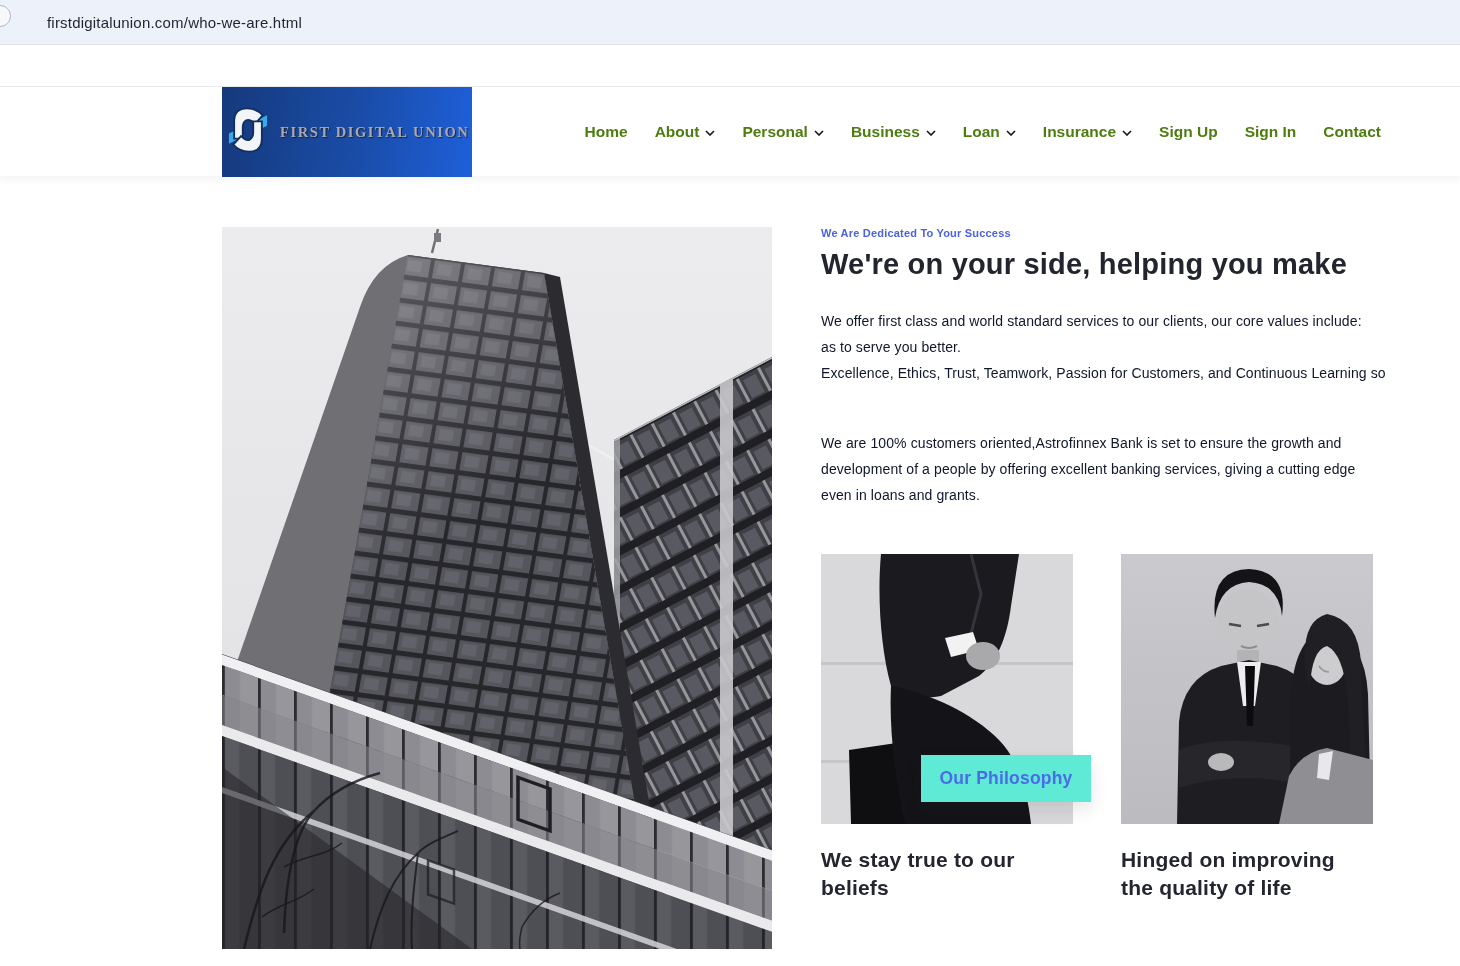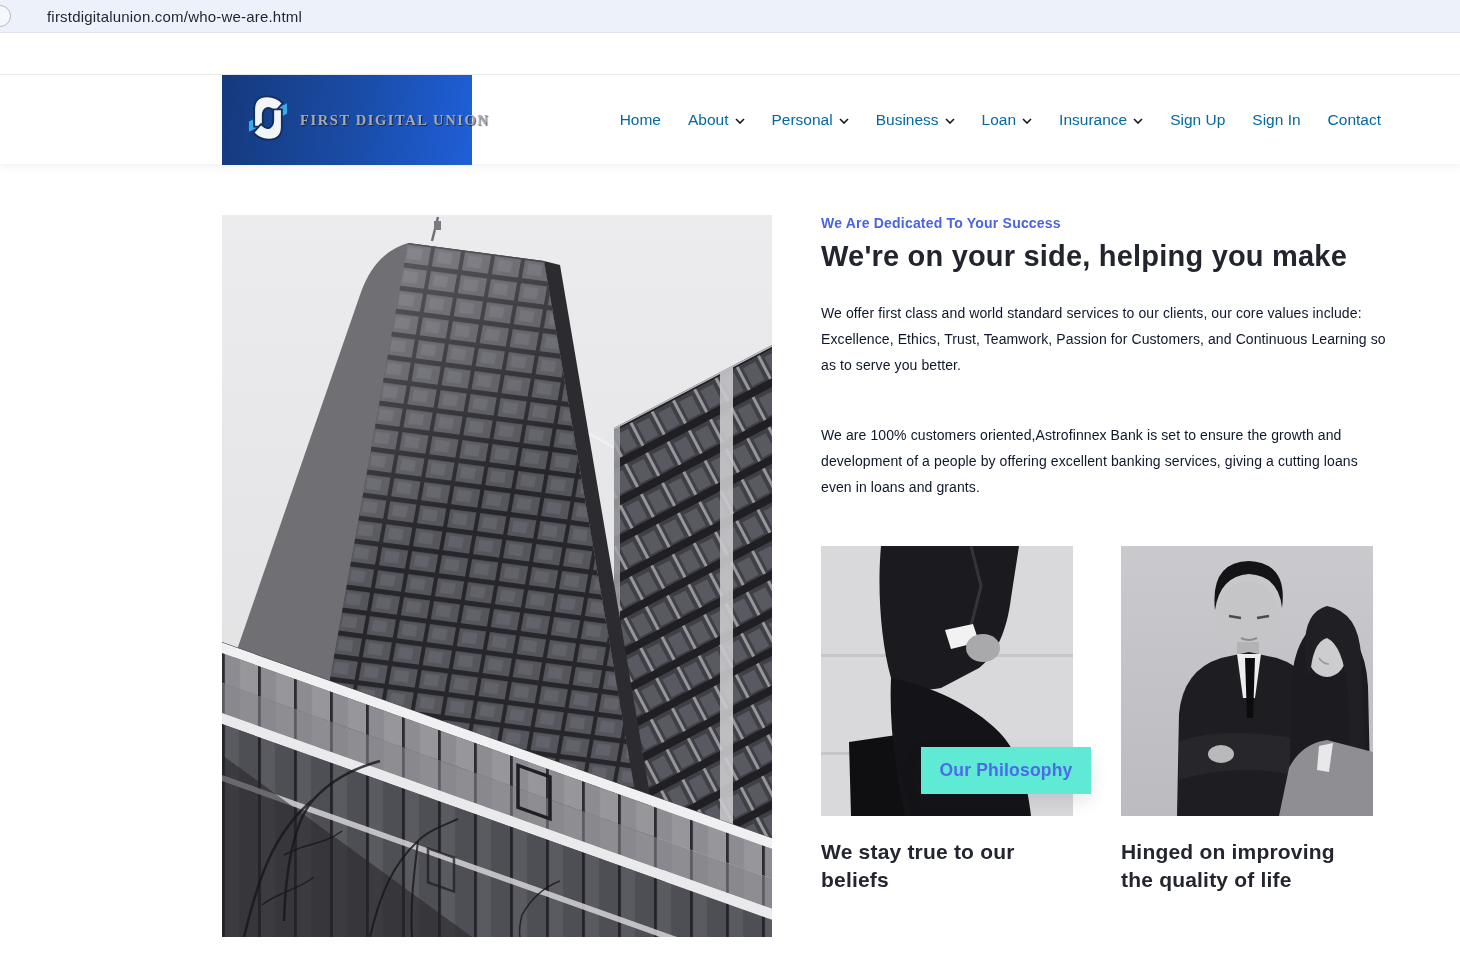--- a/index.html
+++ b/index.html
@@ -1,46 +1,46 @@
 <!DOCTYPE html>
 <html><head>
 <meta charset="utf-8">
 <style>
   * { margin:0; padding:0; box-sizing:border-box; }
   html,body { width:1460px; height:966px; overflow:hidden; background:#fff;
     font-family:"Liberation Sans", sans-serif; }
 
   
-  .addressbar { position:relative; height:33px; background:#edf1fa;
+  .addressbar { position:relative; height:45px; background:#edf1fa;
     border-bottom:1px solid #dfe3ee; display:flex; align-items:center; }
   .addr-icon { position:absolute; left:-11px; top:5px; width:22px; height:22px;
     border-radius:50%; background:#f7f8fb; border:1.5px solid #b3b9c6; }
   .addr-text { margin-left:47px; font-size:15px; color:#1e2530; letter-spacing:.2px; }
 
   
   .header-gap { height:41px; background:#fff; }
   .siteheader { position:relative; height:90px; background:#fff;
     border-top:1px solid #e9e9ec; box-shadow:0 4px 7px rgba(30,30,45,.05); }
   .logo { position:absolute; left:222px; top:0; width:250px; height:90px;
     background:linear-gradient(97deg,#15397c 0%,#1a4da8 55%,#1e5fd9 100%);
-    display:flex; align-items:center; padding-left:20px; cursor:pointer; }
+    display:flex; align-items:center; cursor:pointer; }
   .logo-text { font-family:"Liberation Serif", serif; font-weight:bold;
     font-size:14.5px; letter-spacing:1.6px; color:#a8a8b0; white-space:nowrap;
     text-shadow:1px 1px 1px rgba(20,22,34,.75); margin-left:6px; }
   .nav { position:absolute; right:79px; top:0; height:90px; display:flex;
     align-items:center; gap:27px; }
   .nav-item { display:flex; align-items:center; gap:6px; font-size:15.5px;
-    font-weight:400; color:#0369a1; cursor:pointer; white-space:nowrap;justify-content:center; }
+    font-weight:700; color:#4d7c0f; cursor:pointer; white-space:nowrap;justify-content:center; }
   .chev { display:flex; align-items:center; margin-top:2px; }
 
   
   .main { display:flex; padding:51px 0 0 222px; }
   .photo { width:550px; height:722px; flex:none; display:block; }
   .content { margin-left:49px; width:575px; }
-  .eyebrow { color:#4a63e2; font-size:14px; font-weight:600; letter-spacing:.2px; }
+  .eyebrow { color:#4a63e2; font-size:11px; font-weight:600; letter-spacing:.2px; }
   .headline { margin-top:7px; color:#22242e; font-size:29px; line-height:36px;
     font-weight:600; letter-spacing:.2px; }
   .headline div, .para div, .card-title div { white-space:nowrap; }
   .para { margin-top:26px; color:#0f172a; font-size:14px; line-height:26px;
     letter-spacing:.1px; }
   .para.second { margin-top:44px; }
   .cards { display:flex; gap:48px; margin-top:46px; }
   .card { width:252px; position:relative; }
   .card-img { width:252px; height:270px; display:block; }
   .card-label { position:absolute; top:201px; height:47px; background:#5eead4;
@@ -220,27 +220,27 @@
 
   <div class="content">
     <div class="eyebrow">We Are Dedicated To Your Success</div>
 
     <div class="headline">
       <div>We're on your side, helping you make</div>
     </div>
 
     <div class="para">
       <div>We offer first class and world standard services to our clients, our core values include:</div>
+      <div>as to serve you better.</div>
       <div>Excellence, Ethics, Trust, Teamwork, Passion for Customers, and Continuous Learning so</div>
-      <div>as to serve you better.</div>
     </div>
 
     <div class="para second">
       <div>We are 100% customers oriented,Astrofinnex Bank is set to ensure the growth and</div>
-      <div>development of a people by offering excellent banking services, giving a cutting loans</div>
+      <div>development of a people by offering excellent banking services, giving a cutting edge</div>
       <div>even in loans and grants.</div>
     </div>
 
     <div class="cards">
 
       <div class="card">
         <svg class="card-img" viewBox="0 0 252 270">
           <rect width="252" height="270" fill="#d9d9db"></rect>
           <rect y="108" width="252" height="3" fill="#c6c6c9"></rect>
           <rect y="206" width="252" height="3" fill="#c6c6c9"></rect>

